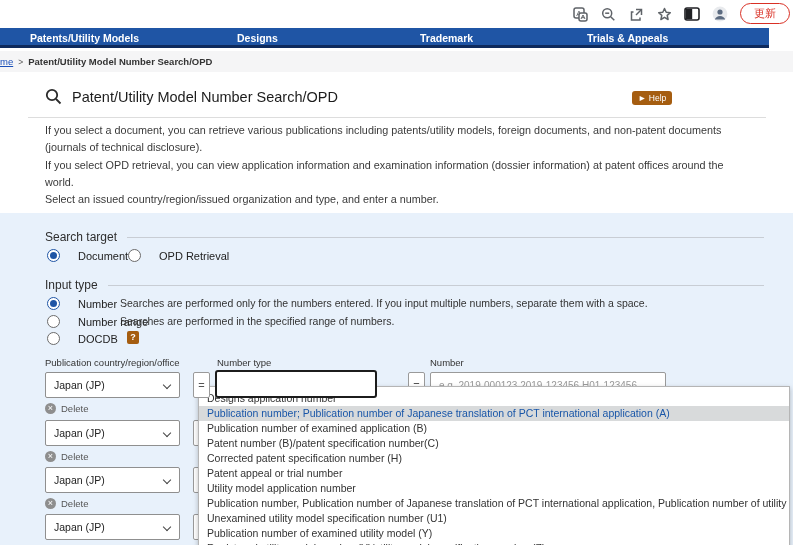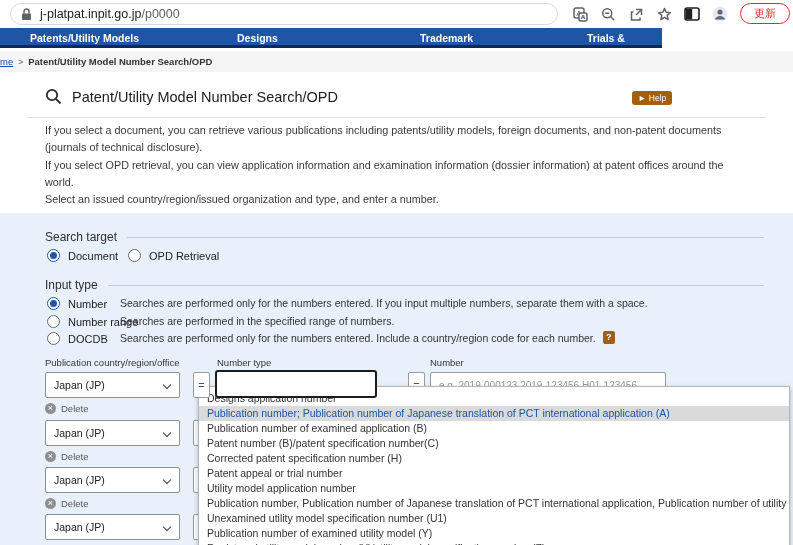--- a/index.html
+++ b/index.html
@@ -14,21 +14,21 @@
   .url-bar svg { flex:0 0 auto; }
   .url-text { font-size:12.5px; color:#202124; margin-left:8px; white-space:nowrap; }
   .url-path { color:#5f6368; }
   .chrome-icons { position:absolute; top:0; left:560px; height:28px; display:flex; align-items:center; gap:12px; padding-left:12px; }
   .chrome-icons .cicon { width:16px; height:16px; display:inline-flex; align-items:center; justify-content:center; cursor:pointer; }
   .refresh-btn { position:absolute; top:3px; left:740px; height:21px; min-width:50px; border:1.5px solid #d93025;
                  border-radius:11px; color:#d93025; background:#fff; font-size:11px; display:flex;
                  align-items:center; justify-content:center; padding:0 3px; }
 
   
-  .nav-bar { position:absolute; top:28px; left:0; width:662px; height:20px; background:#1f55a5;
+  .nav-bar { position:absolute; top:28px; left:0; width:769px; height:20px; background:#1f55a5;
              border-bottom:3px solid #0e2a5c; }
   .nav-item { position:absolute; top:0; height:20px; line-height:20px; color:#fff; font-size:10.5px; font-weight:bold; cursor:pointer; }
 
   
   .breadcrumb { position:absolute; top:51px; left:0; width:793px; height:21px; background:#f5f5f6;
                 display:flex; align-items:center; font-size:9.5px; color:#333; }
   .bc-home { color:#1a4fb8; text-decoration:underline; cursor:pointer; }
   .bc-sep { margin:0 5px; color:#555; font-size:8.5px; }
   .bc-current { color:#333; font-weight:bold; }
 
@@ -45,21 +45,21 @@
 
   .sec-label-row { position:absolute; left:45px; display:flex; align-items:center; width:719px; }
   .sec-label { font-size:12px; color:#2e2e2e; white-space:nowrap; }
   .sec-line { flex:1; height:1px; background:#c8cdd4; margin-left:10px; }
 
   .radio { width:13px; height:13px; border-radius:50%; border:1px solid #6b6b6b; background:#fff;
            display:inline-block; position:relative; flex:0 0 auto; cursor:pointer; }
   .radio.selected { border-color:#1f55a5; }
   .radio.selected::after { content:""; position:absolute; inset:2px; border-radius:50%; background:#1f55a5; }
   .radio-row { position:absolute; display:flex; align-items:center; }
-  .radio-label { font-size:11px; color:#222; margin-left:8px; }
+  .radio-label { font-size:11px; color:#222; margin-left:18px; }
   .opt-desc { position:absolute; left:120px; font-size:10.5px; color:#333; white-space:nowrap; display:flex; align-items:center; }
   .q-icon { display:inline-block; width:12px; height:13px; background:#a55d10; color:#fff; font-size:9px;
             font-weight:bold; text-align:center; line-height:13px; border-radius:2px; margin-left:7px; cursor:pointer; }
 
   .field-label { position:absolute; top:357px; font-size:9.5px; color:#333; }
 
   .select-box { position:absolute; width:135px; height:26px; background:#fff; border:1px solid #8f8f8f;
                 border-radius:2px; display:flex; align-items:center; padding:0 8px; font-size:10.5px;
                 color:#222; cursor:pointer; }
   .select-box .chev { position:absolute; right:9px; top:9px; width:6px; height:6px;
@@ -88,27 +88,20 @@
   .dd-item.highlighted { background:#d8dadb; color:#1956a8; }
 
   .icon-stroke { stroke:#5f6368; fill:none; stroke-width:1.5; }
 </style>
 </head>
 <body>
 
 <div id="screen">
 
   <div class="browser-bar">
-    <div class="url-bar">
-      <svg width="11" height="13" viewBox="0 0 11 13">
-        <rect x="1" y="5.5" width="9" height="6.5" rx="1" fill="#5f6368"></rect>
-        <path d="M3 5.5 V3.5 a2.5 2.5 0 0 1 5 0 V5.5" class="icon-stroke"></path>
-      </svg>
-      <span class="url-text"><span>j-platpat.inpit.go.jp</span><span class="url-path">/p0000</span></span>
-    </div>
     <div class="chrome-icons">
       <span class="cicon">
         <svg width="15" height="15" viewBox="0 0 15 15">
             <rect x="1" y="1" width="10" height="10" rx="2" class="icon-stroke"></rect>
             <text x="6" y="9" font-size="8" text-anchor="middle" fill="#5f6368" font-family="Liberation Sans">A</text>
             <rect x="6" y="6" width="8" height="8" rx="2" fill="#fff" stroke="#5f6368" stroke-width="1.5"></rect>
             <path d="M8 12 l2-4 2 4 M8.7 10.7 h2.6" stroke="#5f6368" stroke-width="1" fill="none"></path>
           </svg>
       </span>
       <span class="cicon">
@@ -203,21 +196,20 @@
   <div class="radio-row" style="left:47px; top:315px">
     <span class="radio"></span>
     <span class="radio-label">Number range</span>
   </div>
   <div class="opt-desc" style="top:315px">Searches are performed in the specified range of numbers.</div>
   <div class="radio-row" style="left:47px; top:332px">
     <span class="radio"></span>
     <span class="radio-label">DOCDB</span>
   </div>
   <div class="opt-desc" style="top:331px">
-    <span>Searches are performed only for the numbers entered. Include a country/region code for each number.</span>
     <span class="q-icon">?</span>
   </div>
 
   <span class="field-label" style="left:45px">Publication country/region/office</span>
   <span class="field-label" style="left:217px">Number type</span>
   <span class="field-label" style="left:430px">Number</span>
 
   <div class="select-box" style="left:45px; top:372px">
     <span>Japan (JP)</span>
     <span class="chev"></span>

